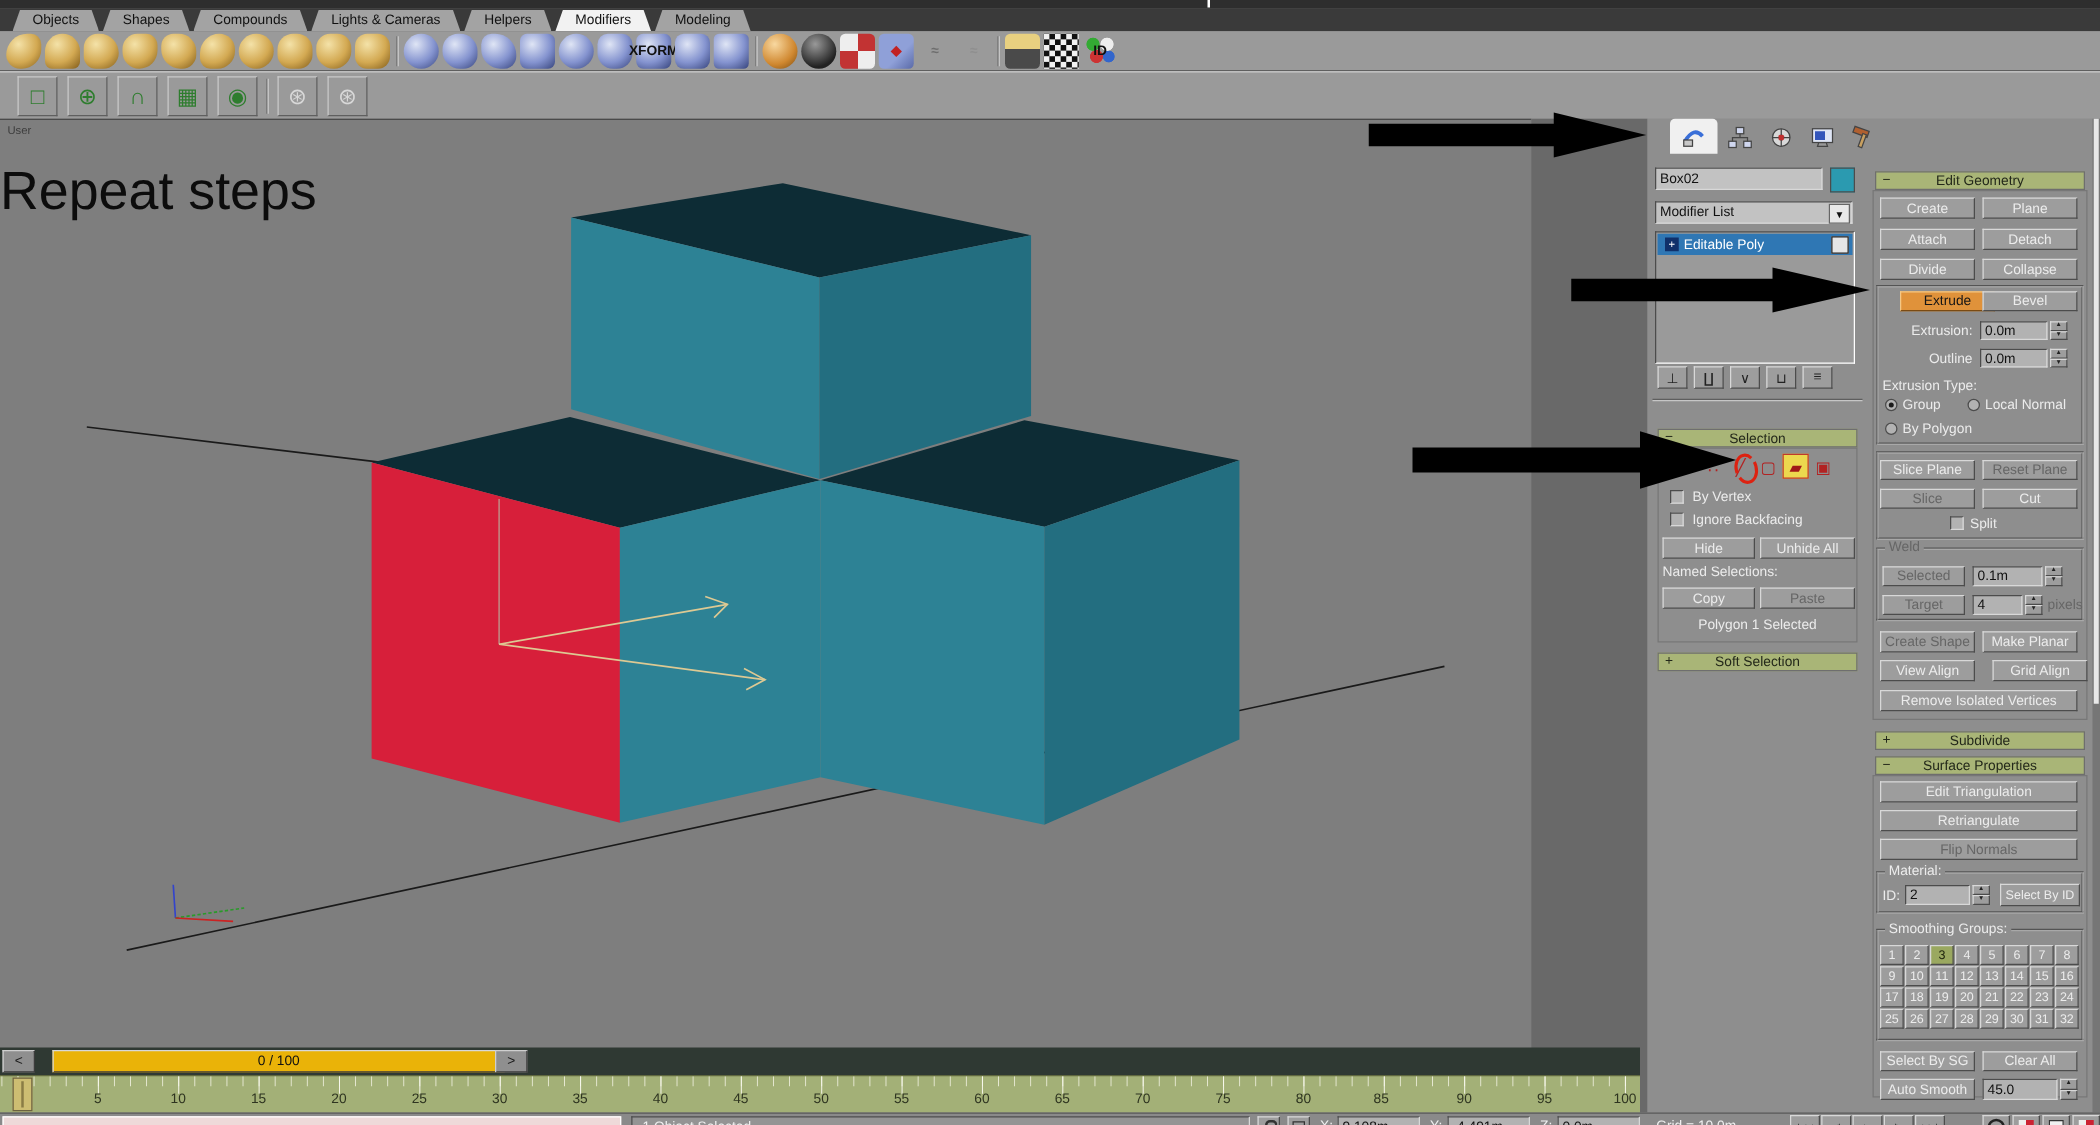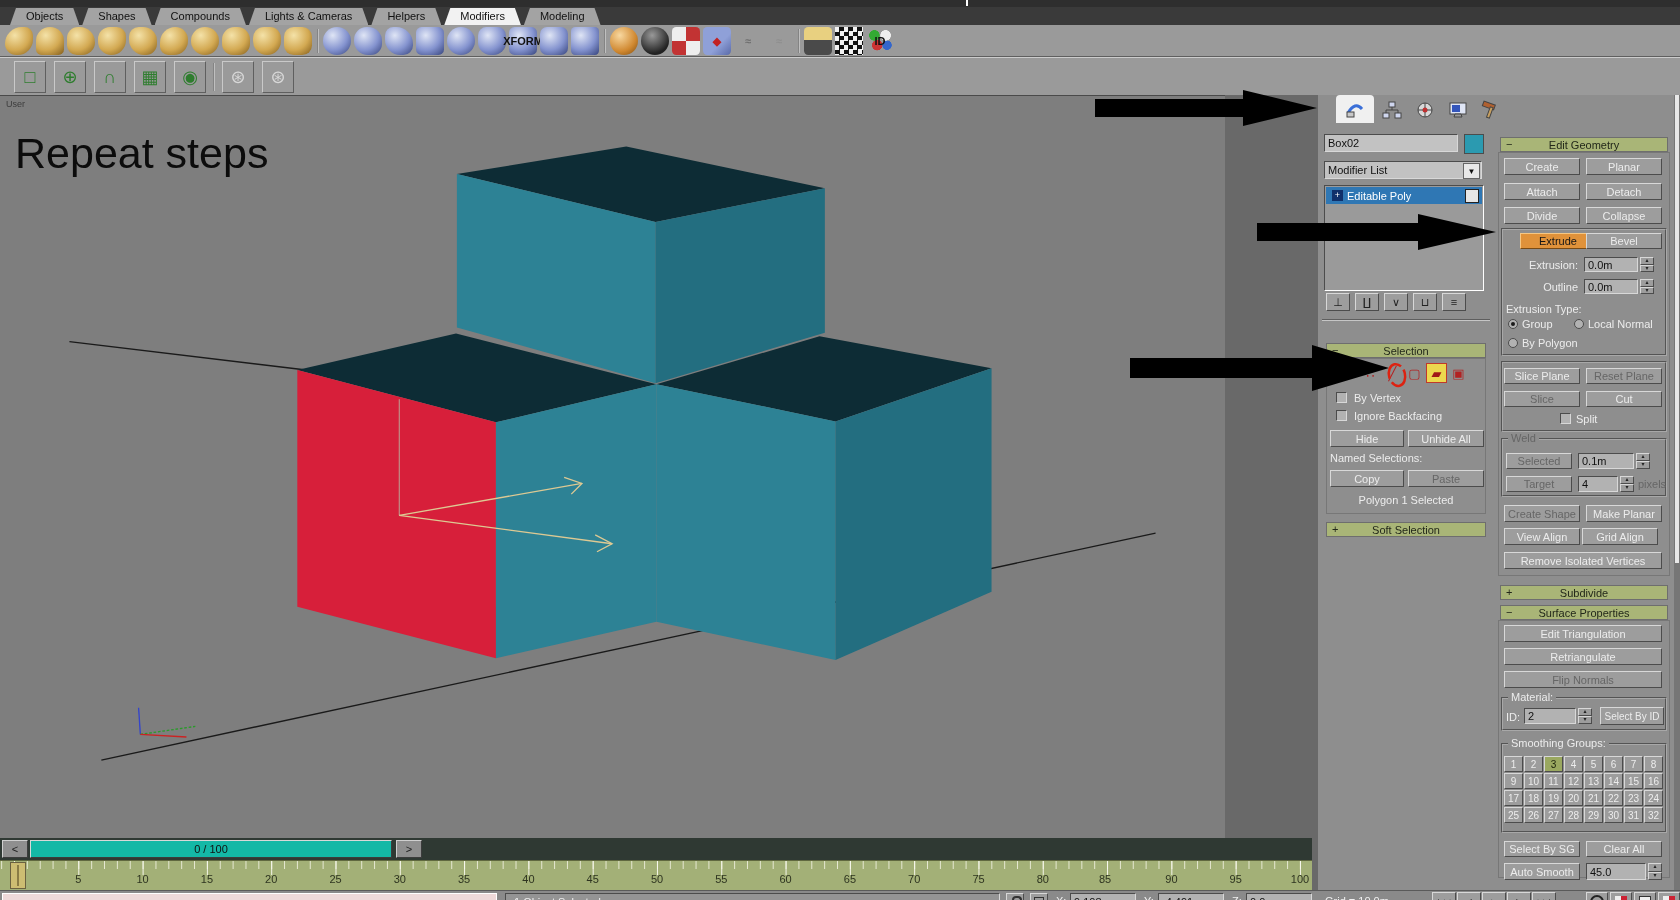--- a/index.html
+++ b/index.html
@@ -26,21 +26,21 @@
             display:flex;align-items:center;padding-left:14px;box-sizing:border-box;}
   .sn-icon{width:30px;height:30px;margin-right:8px;display:flex;align-items:center;justify-content:center;
            border:1px solid #7e7e7e;border-color:#c9c9c9 #5f5f5f #5f5f5f #c9c9c9;position:relative;flex:0 0 auto;}
   .sn-icon .g{font-size:18px;line-height:18px;}
   .sn-icon.sep{margin-right:16px;}
   .sn-icon.sep::after{content:"";position:absolute;right:-10px;top:1px;height:28px;width:2px;
            background:linear-gradient(90deg,#666,#ddd);}
   
   #viewport{left:0;top:95px;width:1225px;height:743px;background:#7e7e7e;border-top:1px solid #4a4a4a;overflow:hidden;}
   #vp-label{left:6px;top:3px;color:#3c3c3c;font-size:9px;}
-  #vp-annotation{left:15px;top:33px;color:#0c0c0c;font-size:43px;letter-spacing:0px;}
+  #vp-annotation{left:0;top:33px;color:#0c0c0c;font-size:43px;letter-spacing:0px;}
   #gapstrip{left:1225px;top:95px;width:93px;height:795px;background:#696969;}
   
   #panel{left:1318px;top:95px;width:356px;height:795px;background:#8e8e8e;}
   #pscroll{left:1674px;top:95px;width:6px;height:795px;background:#767676;}
   #pscroll .thumb{position:absolute;left:1px;top:0;width:4px;height:468px;background:#e8e8e8;}
   .ptab{position:absolute;top:3px;width:28px;height:24px;display:flex;align-items:center;justify-content:center;}
   .ptab-bg{position:absolute;left:18px;top:0;width:38px;height:28px;background:#f0f0f0;border-radius:4px 4px 0 0;}
   .b{position:absolute;background:#9d9d9d;color:#ececec;display:flex;align-items:center;justify-content:center;
      border:1px solid;border-color:#d8d8d8 #4c4c4c #4c4c4c #d8d8d8;box-sizing:border-box;white-space:nowrap;cursor:default;}
   .b.dis{color:#666;}
@@ -69,21 +69,21 @@
       color:#ececec;display:flex;align-items:center;justify-content:center;font-size:10px;box-sizing:border-box;}
   .sg-cell.active{background:#9aa860;color:#20260e;}
   #stacklist{background:#9a9a9a;border:1px solid;border-color:#4c4c4c #ffffff #ffffff #4c4c4c;}
   #stackrow{position:absolute;left:1px;top:1px;right:1px;height:17px;background:#2f77b4;color:#fff;
       display:flex;align-items:center;}
   .sttool{width:24px;height:18px;margin-right:5px;background:#9d9d9d;border:1px solid;
       border-color:#d8d8d8 #4c4c4c #4c4c4c #d8d8d8;color:#222;display:flex;align-items:center;justify-content:center;
       font-size:11px;box-sizing:border-box;flex:0 0 auto;}
   
   #timeline{left:0;top:838px;width:1312px;height:22px;background:#2f3933;}
-  #tl-slider{left:30px;top:2px;width:362px;height:18px;background:#14b8a6;border:1px solid;
+  #tl-slider{left:42px;top:2px;width:362px;height:18px;background:#eab308;border:1px solid;
       border-color:#d8d8d8 #3c3c3c #3c3c3c #d8d8d8;color:#111;display:flex;align-items:center;justify-content:center;box-sizing:border-box;text-align:center;}
   .tl-btn{top:2px;width:26px;height:18px;background:#8f8f8f;border:1px solid;border-color:#cfcfcf #3c3c3c #3c3c3c #cfcfcf;
       color:#1c1c1c;display:flex;align-items:center;justify-content:center;box-sizing:border-box;}
   #ruler{left:0;top:860px;width:1312px;height:30px;background:#a3b077;border-top:1px solid #60683f;overflow:hidden;}
   .ticks-minor{position:absolute;left:0;top:0;width:100%;height:8px;
       background-image:linear-gradient(90deg,rgba(242,242,226,.85) 0 1px,transparent 1px);
       background-size:12.86px 8px;background-repeat:repeat-x;background-position:14px 0;}
   .ticks-major{position:absolute;left:0;top:0;width:100%;height:14px;
       background-image:linear-gradient(90deg,rgba(250,250,240,.95) 0 1px,transparent 1px);
       background-size:64.3px 14px;background-repeat:repeat-x;background-position:14px 0;}
@@ -362,21 +362,21 @@
     <span class="sign">+</span>
       <span>Soft Selection</span>
   </div>
 
   <div class="rollout" style="left:182px;top:42px;width:168px">
     <span class="sign">−</span>
       <span>Edit Geometry</span>
   </div>
   <div class="abs" style="left:180px;top:57px;width:172px;height:424px;border:1px solid #777;box-sizing:border-box"></div>
   <div class="b" style="left:186px;top:63px;width:76px;height:17px">Create</div>
-  <div class="b" style="left:268px;top:63px;width:76px;height:17px">Planar</div>
+  <div class="b" style="left:268px;top:63px;width:76px;height:17px">Plane</div>
   <div class="b" style="left:186px;top:88px;width:76px;height:17px">Attach</div>
   <div class="b" style="left:268px;top:88px;width:76px;height:17px">Detach</div>
   <div class="b" style="left:186px;top:112px;width:76px;height:17px">Divide</div>
   <div class="b" style="left:268px;top:112px;width:76px;height:17px">Collapse</div>
 
   <div class="gbox" style="left:183px;top:133px;width:166px;height:128px"></div>
   <div class="b orange" style="left:202px;top:138px;width:76px;height:16px">Extrude</div>
   <div class="b" style="left:268px;top:138px;width:76px;height:16px">Bevel</div>
   <span class="lab" style="left:186px;top:164px;width:74px;text-align:right">Extrusion:</span>
   <div class="f" style="left:266px;top:162px;width:54px;height:15px">
@@ -426,21 +426,21 @@
     </div>
   <div class="spin" style="left:302px;top:381px;height:16px">
       <span>▴</span>
       <span>▾</span>
     </div>
   <span class="lab dis" style="left:320px;top:383px">pixels</span>
 
   <div class="b dis" style="left:186px;top:410px;width:76px;height:17px">Create Shape</div>
   <div class="b" style="left:268px;top:410px;width:76px;height:17px">Make Planar</div>
   <div class="b" style="left:186px;top:433px;width:76px;height:17px">View Align</div>
-  <div class="b" style="left:264px;top:433px;width:76px;height:17px">Grid Align</div>
+  <div class="b" style="left:276px;top:433px;width:76px;height:17px">Grid Align</div>
   <div class="b" style="left:186px;top:457px;width:158px;height:17px">Remove Isolated Vertices</div>
 
   <div class="rollout" style="left:182px;top:490px;width:168px">
     <span class="sign">+</span>
       <span>Subdivide</span>
   </div>
   <div class="rollout" style="left:182px;top:510px;width:168px">
     <span class="sign">−</span>
       <span>Surface Properties</span>
   </div>

